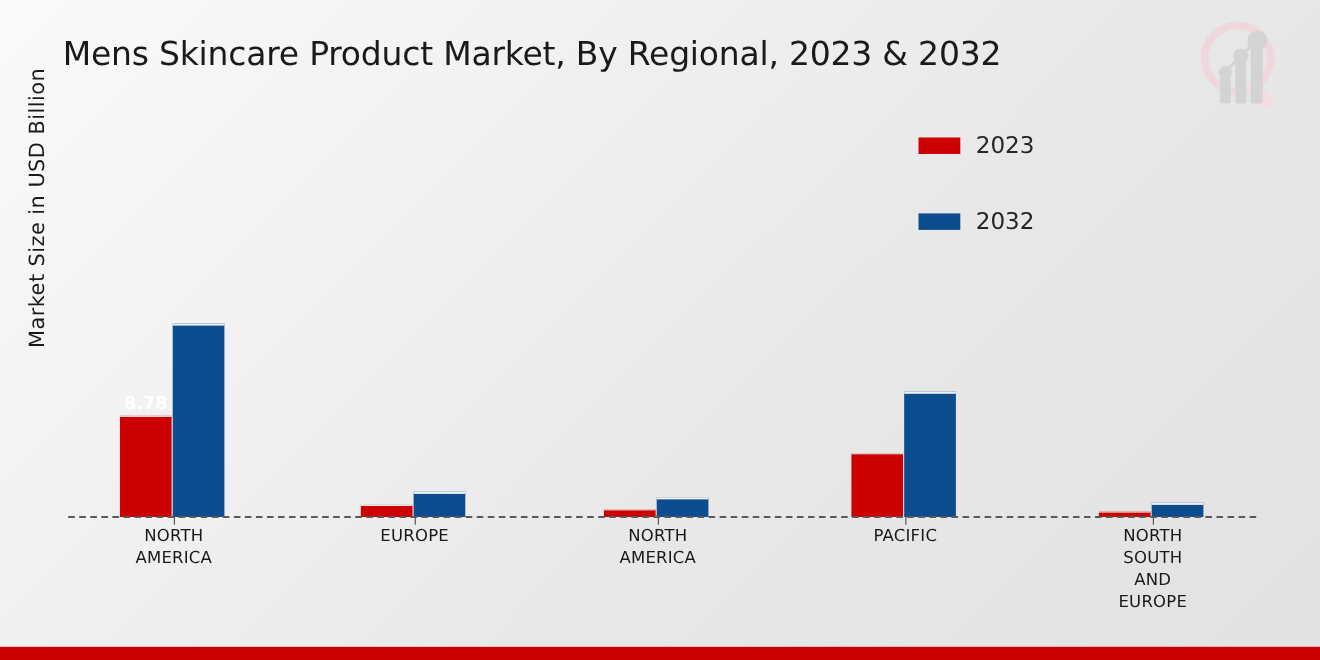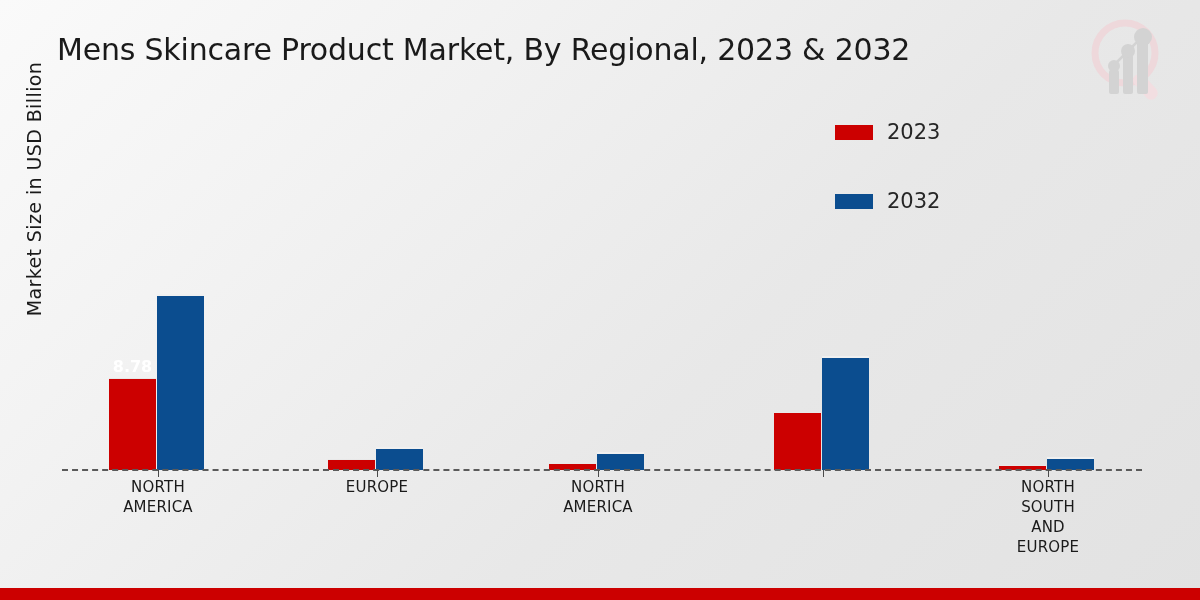--- a/index.html
+++ b/index.html
@@ -239,20 +239,21 @@
       <div class="cat-label" style="left: 287px;">
         <span>EUROPE</span>
       </div>
       <div class="tick" style="left: 598px;"></div>
       <div class="cat-label" style="left: 508px;">
         <span>NORTH</span>
         <span>AMERICA</span>
       </div>
       <div class="tick" style="left: 823px;"></div>
       <div class="cat-label" style="left: 733px;">
+        <span>PACIFIC</span>
       </div>
       <div class="tick" style="left: 1048px;"></div>
       <div class="cat-label" style="left: 958px;">
         <span>NORTH</span>
         <span>SOUTH</span>
         <span>AND</span>
         <span>EUROPE</span>
       </div>
     </div>
 

